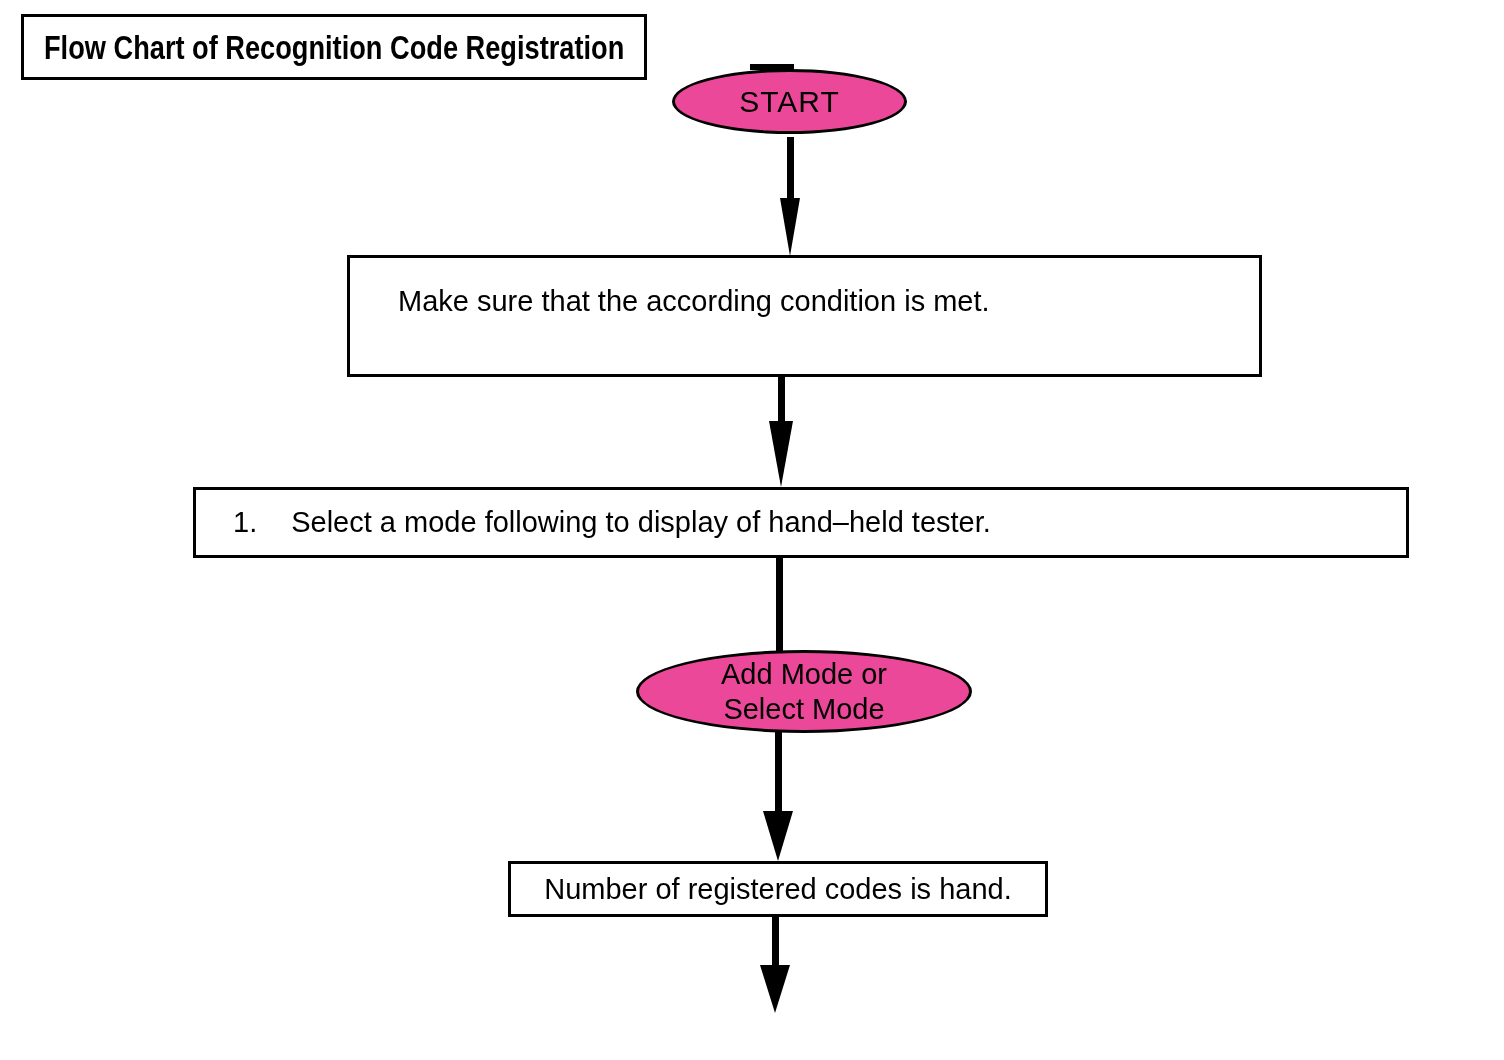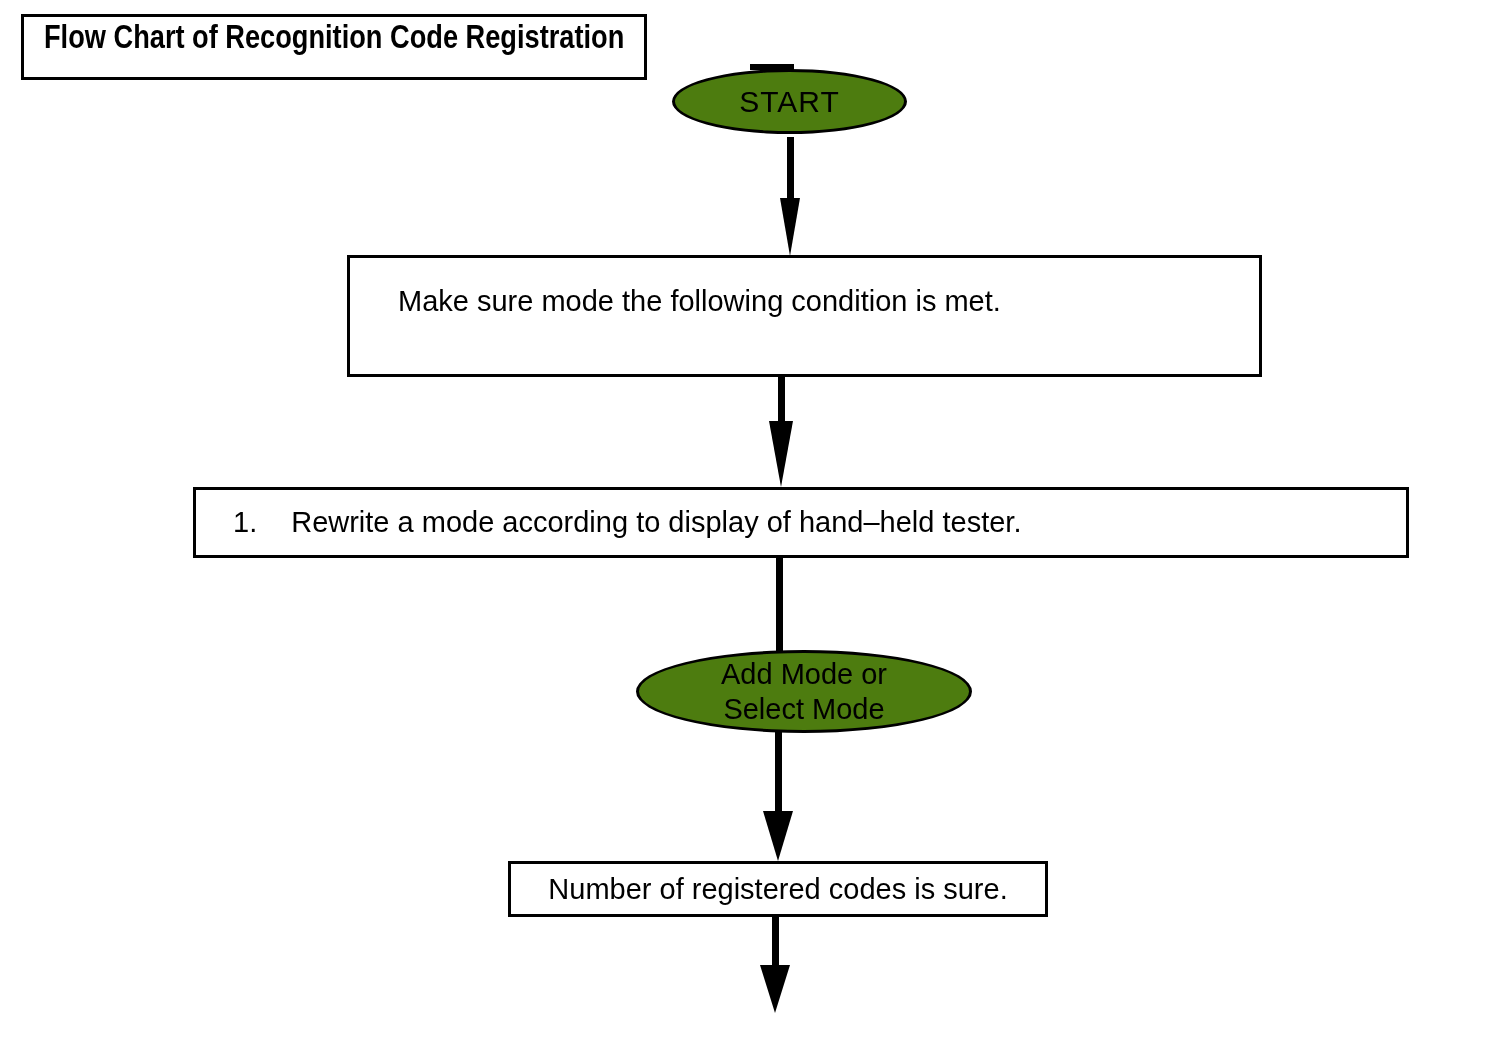--- a/index.html
+++ b/index.html
@@ -1,26 +1,26 @@
 <!DOCTYPE html>
 <html><head>
 <meta charset="utf-8">
 <style>
   html,body{margin:0;padding:0;background:#ffffff;}
   body{font-family:"Liberation Sans", sans-serif;color:#000000;}
   .page{position:relative;width:1504px;height:1060px;background:#ffffff;overflow:hidden;}
 
   
   .title-box{position:absolute;left:21px;top:14px;width:626px;height:66px;border:3px solid #000;
-    box-sizing:border-box;display:flex;padding-left:20px;background:#fff;}
+    box-sizing:border-box;display:flex;align-items:center;padding-left:20px;background:#fff;}
   .title-text{font-size:34px;font-weight:bold;white-space:nowrap;transform:scaleX(0.8);transform-origin:left center;}
 
   
   .box{position:absolute;border:3px solid #000;box-sizing:border-box;background:#fff;}
-  .ellipse{position:absolute;border:3px solid #000;border-radius:50%;box-sizing:border-box;background:#4d7c0f;
+  .ellipse{position:absolute;border:3px solid #000;border-radius:50%;box-sizing:border-box;background:#ec4899;
     display:flex;flex-direction:column;align-items:center;justify-content:center;}
 
   .start-node{left:672px;top:69px;width:235px;height:65px;font-size:30px;letter-spacing:1px;}
   .start-top-mark{position:absolute;left:750px;top:64px;width:44px;height:6px;background:#000;}
 
   .condition-box{left:347px;top:255px;width:915px;height:122px;padding:24px 20px 0 48px;
     font-size:29px;line-height:38px;}
   .bullet{font-size:33px;margin-right:9px;vertical-align:-2px;}
 
   .select-box{left:193px;top:487px;width:1216px;height:71px;display:flex;align-items:center;font-size:29px;}
@@ -67,49 +67,49 @@
     <span>START</span>
   </div>
   <div class="start-top-mark"></div>
 
   <div class="connector a1">
     <div class="shaft"></div>
     <div class="head"></div>
   </div>
 
   <div class="box condition-box">
-    <div>Make sure mode the following condition is met.</div>
+    <div>Make sure that the according condition is met.</div>
   </div>
 
   <div class="connector a2">
     <div class="shaft"></div>
     <div class="head"></div>
   </div>
 
   <div class="box select-box">
     <span class="step-number">1.</span>
-    <span class="step-text">Rewrite a mode according to display of hand–held tester.</span>
+    <span class="step-text">Select a mode following to display of hand–held tester.</span>
   </div>
 
   <div class="connector a3">
     <div class="shaft"></div>
   </div>
 
   <div class="ellipse mode-ellipse">
     <div>Add Mode or</div>
     <div>Select Mode</div>
   </div>
 
   <div class="connector a4">
     <div class="shaft"></div>
     <div class="head"></div>
   </div>
 
   <div class="box codes-box">
-    <span>Number of registered codes is sure.</span>
+    <span>Number of registered codes is hand.</span>
   </div>
 
   <div class="connector a5">
     <div class="shaft"></div>
     <div class="head"></div>
   </div>
 
 
 </div>
 

